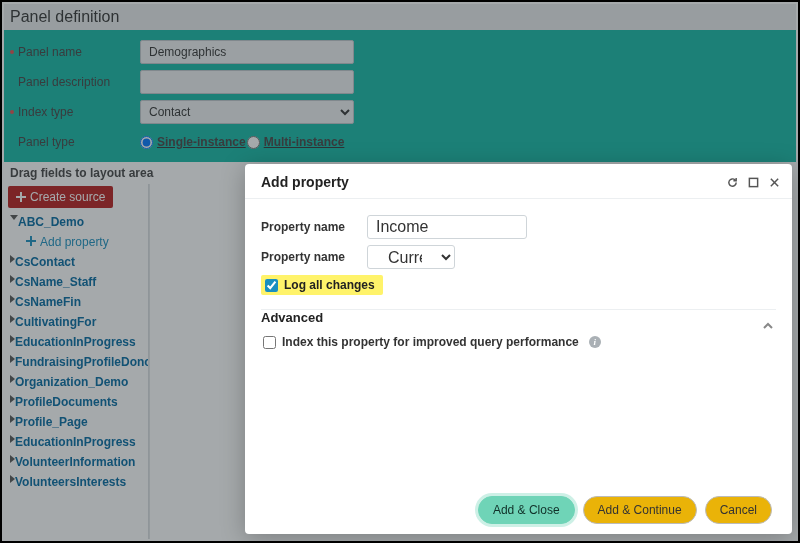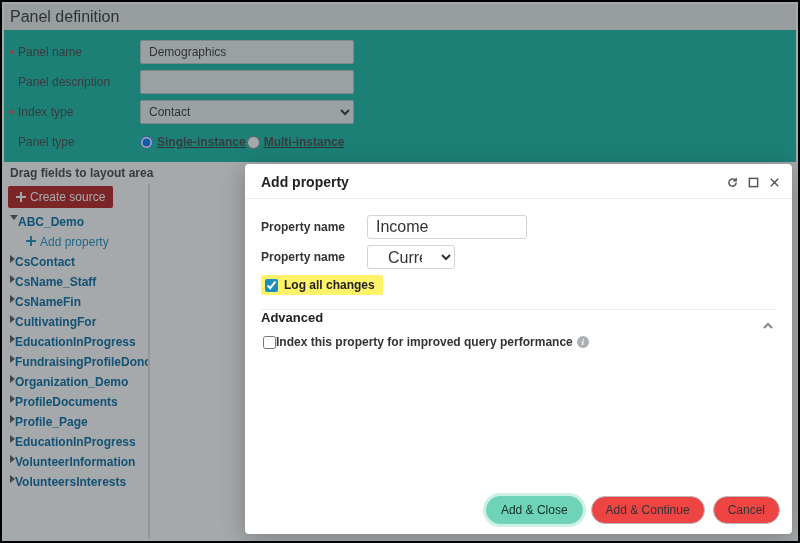--- a/index.html
+++ b/index.html
@@ -141,35 +141,35 @@
     margin-top:14px;
     border-top:1px solid #eceff1;
     position:relative;
   }
   .adv-title { font-size:13px; font-weight:600; color:#222; margin-bottom:10px; }
   .adv-chevron {
     position:absolute; right:2px; top:10px; cursor:pointer;
     color:#888;
   }
   .adv-chevron svg { width:12px;height:12px; stroke:#888; fill:none; stroke-width:2;}
-  .idx-row { display:flex; align-items:center; gap:0; font-size:12px; font-weight:600; color:#333; padding-left:2px;}
+  .idx-row { display:flex; align-items:center; gap:6px; font-size:12px; font-weight:600; color:#333; padding-left:2px;}
   .idx-row input { margin:0; }
   .info-icon {
     width:12px;height:12px;border-radius:50%;background:#aab0b5;color:#fff;
     font-size:9px;display:inline-flex;align-items:center;justify-content:center;
     font-style: italic; font-family: Georgia, serif; font-weight:700;
     margin-left:4px;
   }
   .modal-foot {
     display:flex; justify-content:flex-end; gap:8px;
-    padding:10px 12px 10px 12px;
+    padding:10px 20px 10px 12px;
   }
   .btn {
     border-radius:16px; padding:6px 14px; font-size:12px; cursor:pointer;
-    border:1px solid #bbb; background:#ef4444; color:#333; font-weight:500;
+    border:1px solid #bbb; background:#eab308; color:#333; font-weight:500;
   }
   .btn.primary { background:#6fd4b7; border-color:#6fd4b7; color:#103028; box-shadow:0 0 0 3px rgba(111,212,183,0.35);}
   
 </style>
 </head>
 <body>
 
 <div class="page">
   <div class="header">Panel definition</div>
 

